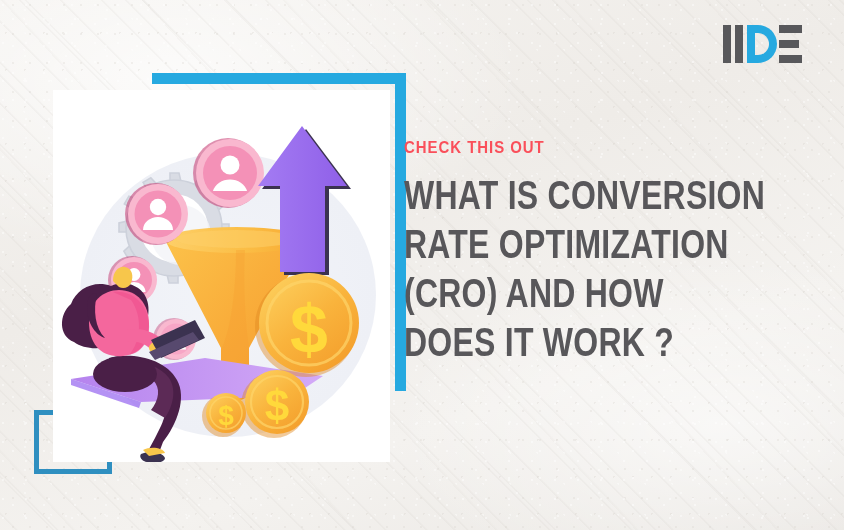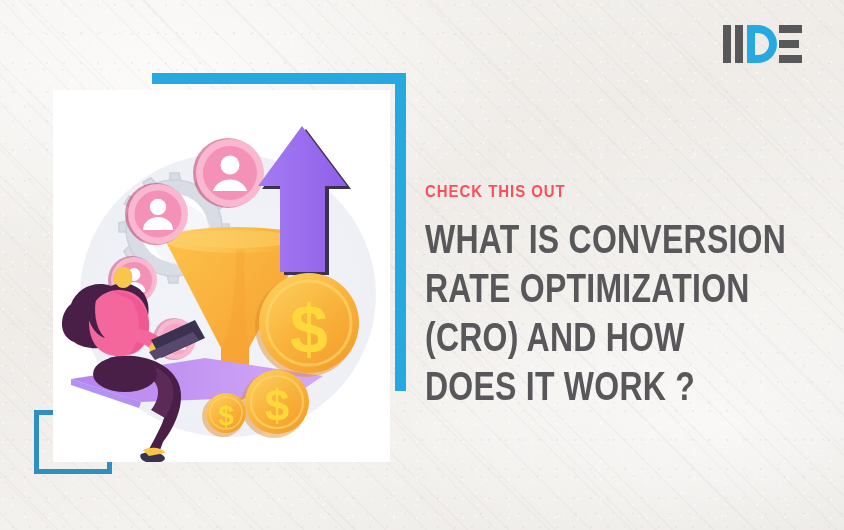--- a/index.html
+++ b/index.html
@@ -91,21 +91,21 @@
 
   
   #card {
     position:absolute; left:53px; top:90px; width:337px; height:372px;
     background:#ffffff;
   }
   #art { position:absolute; inset:0; overflow:hidden; }
 
   
   #textcol {
-    position:absolute; left:425px; top:138px; width:405px;margin-top:44px;
+    position:absolute; left:404px; top:138px; width:405px;
   }
   #eyebrow {
     color:#fa4f5a;
     font-family:"Liberation Sans Narrow","Liberation Sans",sans-serif;
     font-weight:bold; font-size:17px; letter-spacing:1.1px;
     transform:scaleX(.88); transform-origin:left center;
     margin-bottom:13px;
   }
   .hl {
     color:#58575a;

